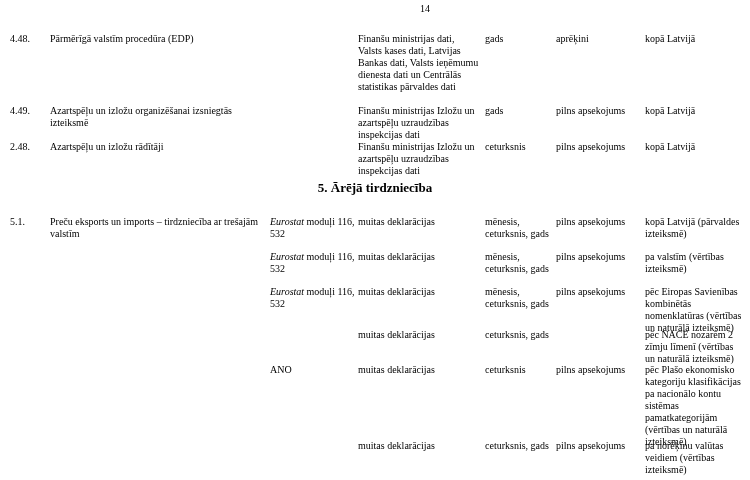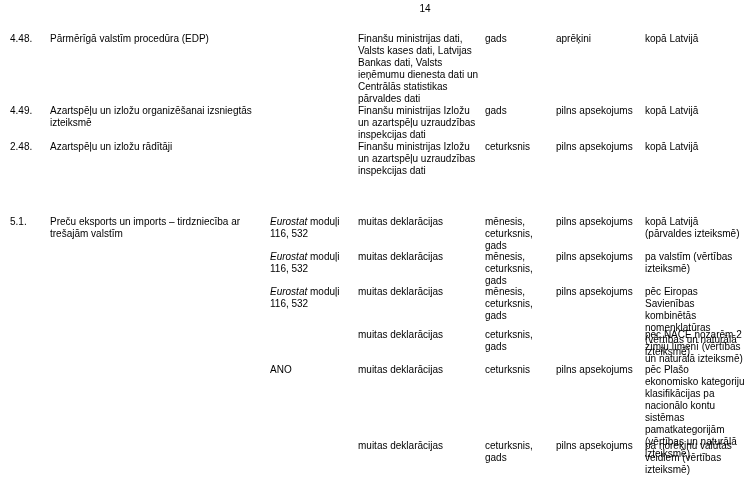--- a/index.html
+++ b/index.html
@@ -6,21 +6,21 @@
     margin: 0;
     padding: 0;
     background: #ffffff;
   }
   .page {
     position: relative;
     width: 750px;
     height: 480px;
     background: #ffffff;
     color: #000000;
-    font-family: Liberation Sans, sans-serif;
+    font-family: Liberation Serif, serif;
     font-size: 10px;
     line-height: 12px;
     overflow: hidden;
   }
   .pageno {
     position: absolute;
     top: 3px;
     left: 410px;
     width: 30px;
     text-align: center;
@@ -79,20 +79,21 @@
 
   <div class="row" style="top:141px">
     <div class="c num">2.48.</div>
     <div class="c desc">Azartspēļu un izložu rādītāji</div>
     <div class="c src">Finanšu ministrijas Izložu un azartspēļu uzraudzības inspekcijas dati</div>
     <div class="c per">ceturksnis</div>
     <div class="c typ">pilns apsekojums</div>
     <div class="c cov">kopā Latvijā</div>
   </div>
 
+  <div class="heading" style="top:180px">5. Ārējā tirdzniecība</div>
 
   <div class="row" style="top:216px">
     <div class="c num">5.1.</div>
     <div class="c desc">Preču eksports un imports – tirdzniecība ar trešajām valstīm</div>
     <div class="c org"><i>Eurostat</i><span> moduļi 116, 532</span></div>
     <div class="c src">muitas deklarācijas</div>
     <div class="c per">mēnesis, ceturksnis, gads</div>
     <div class="c typ">pilns apsekojums</div>
     <div class="c cov">kopā Latvijā (pārvaldes izteiksmē)</div>
   </div>

